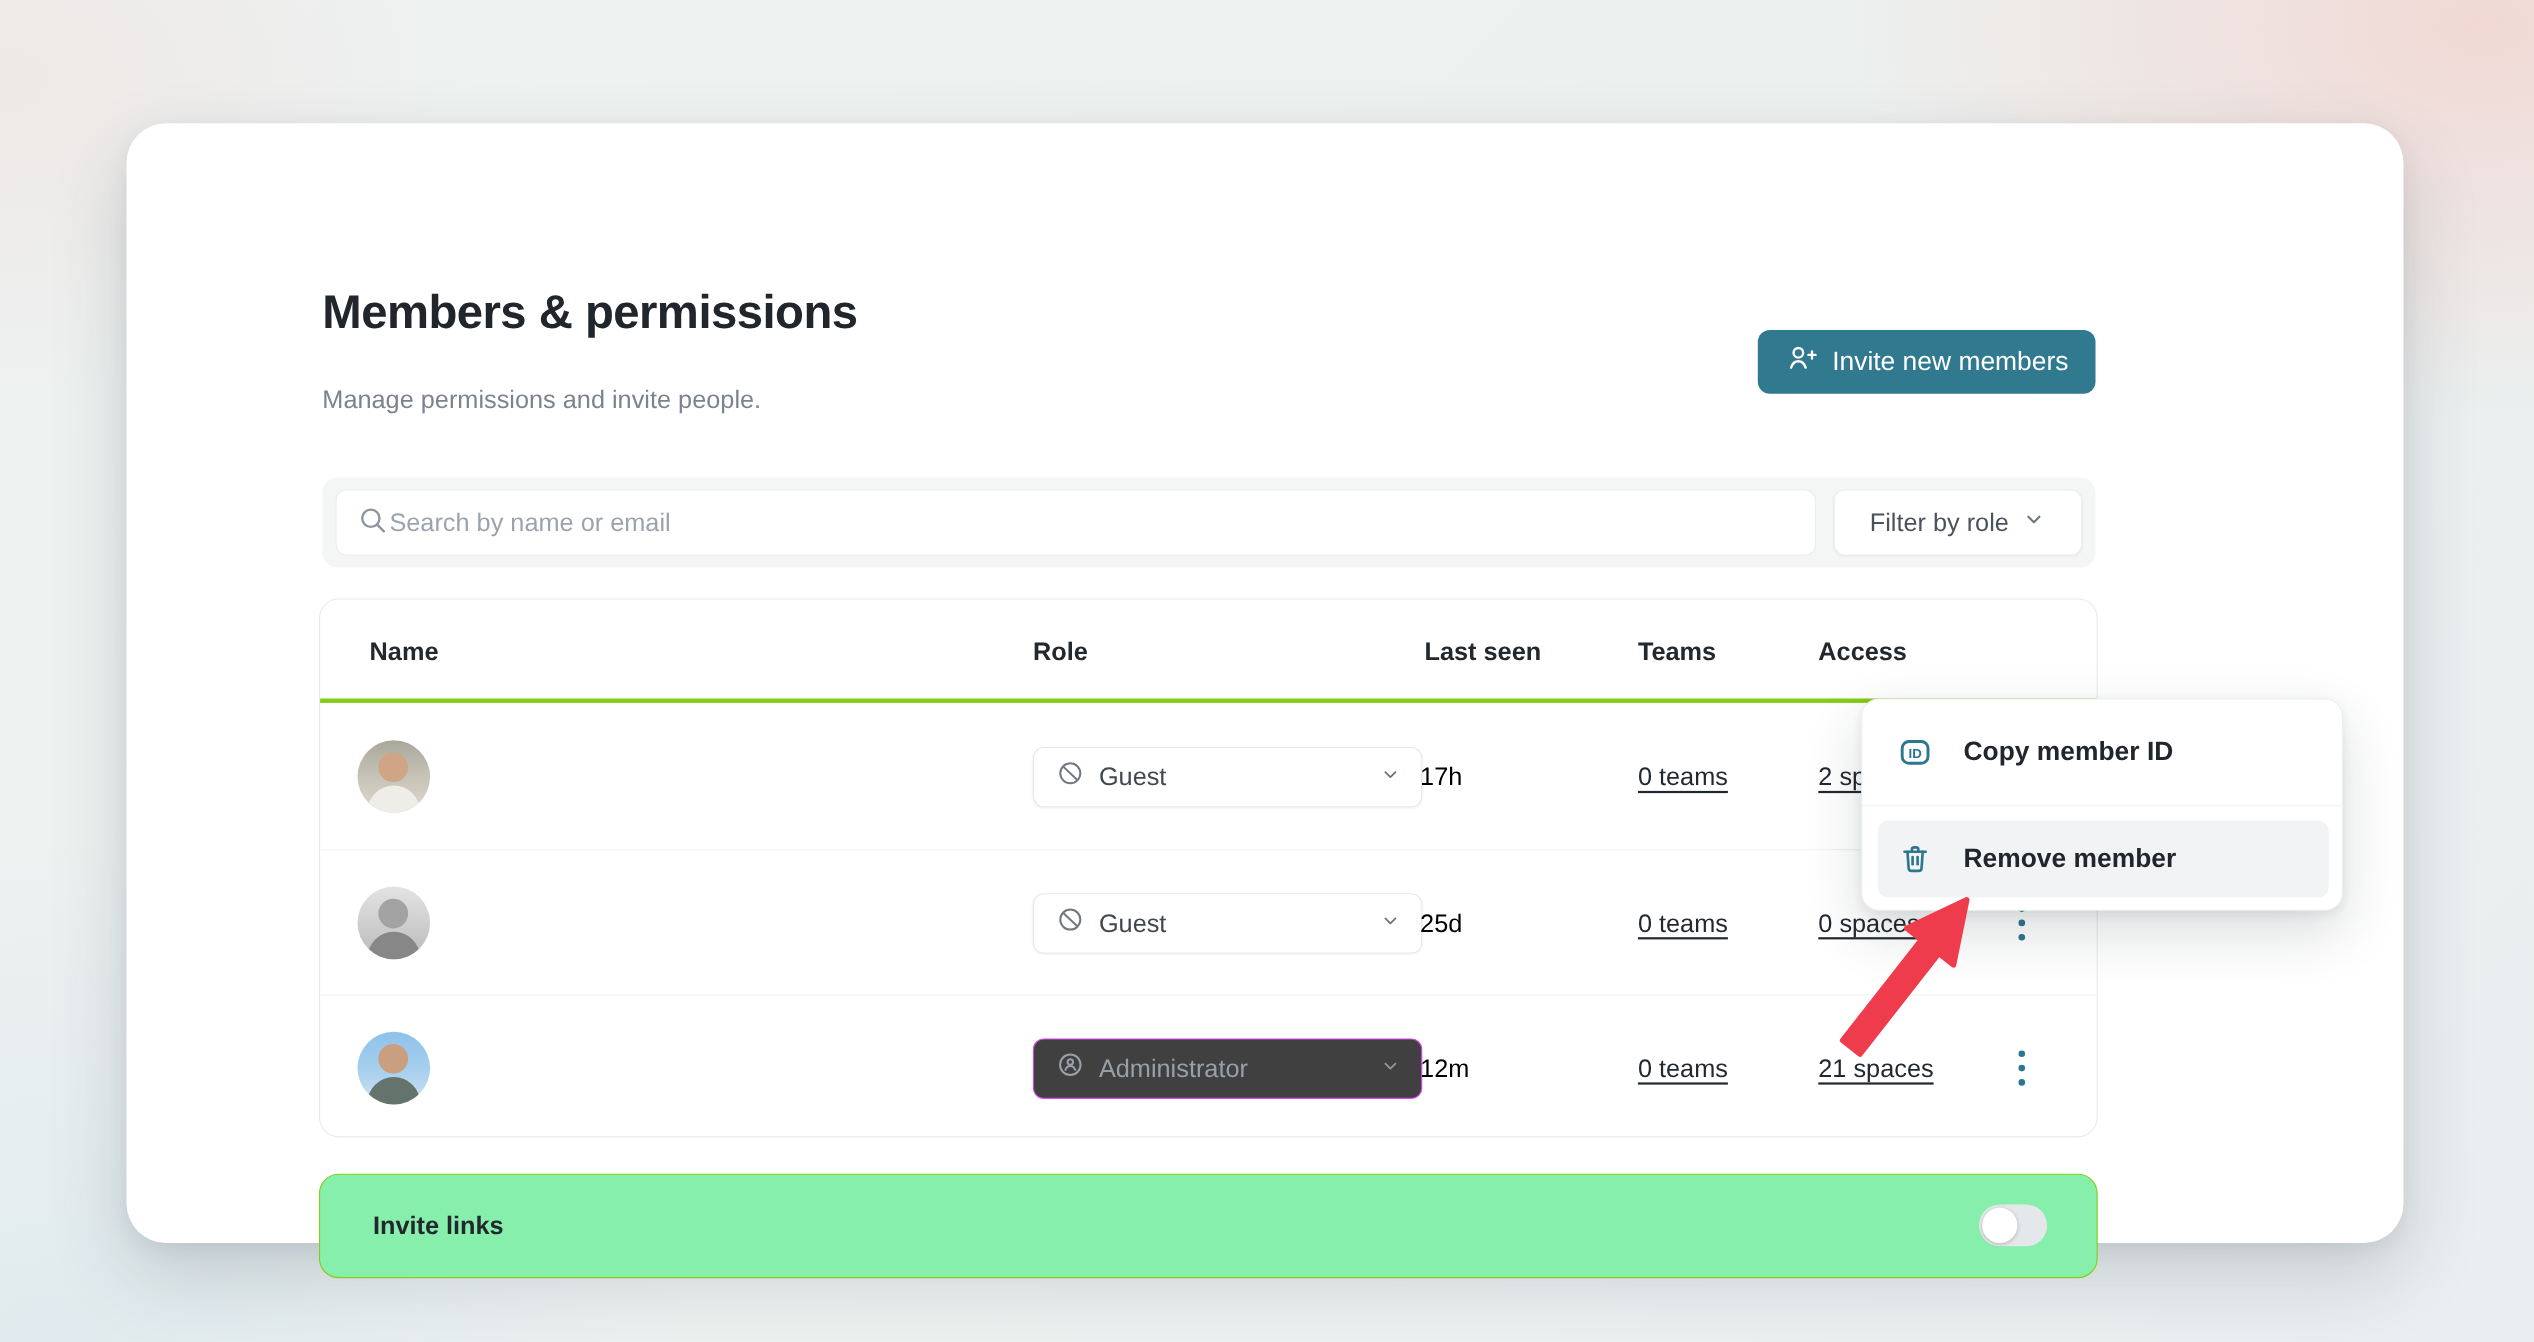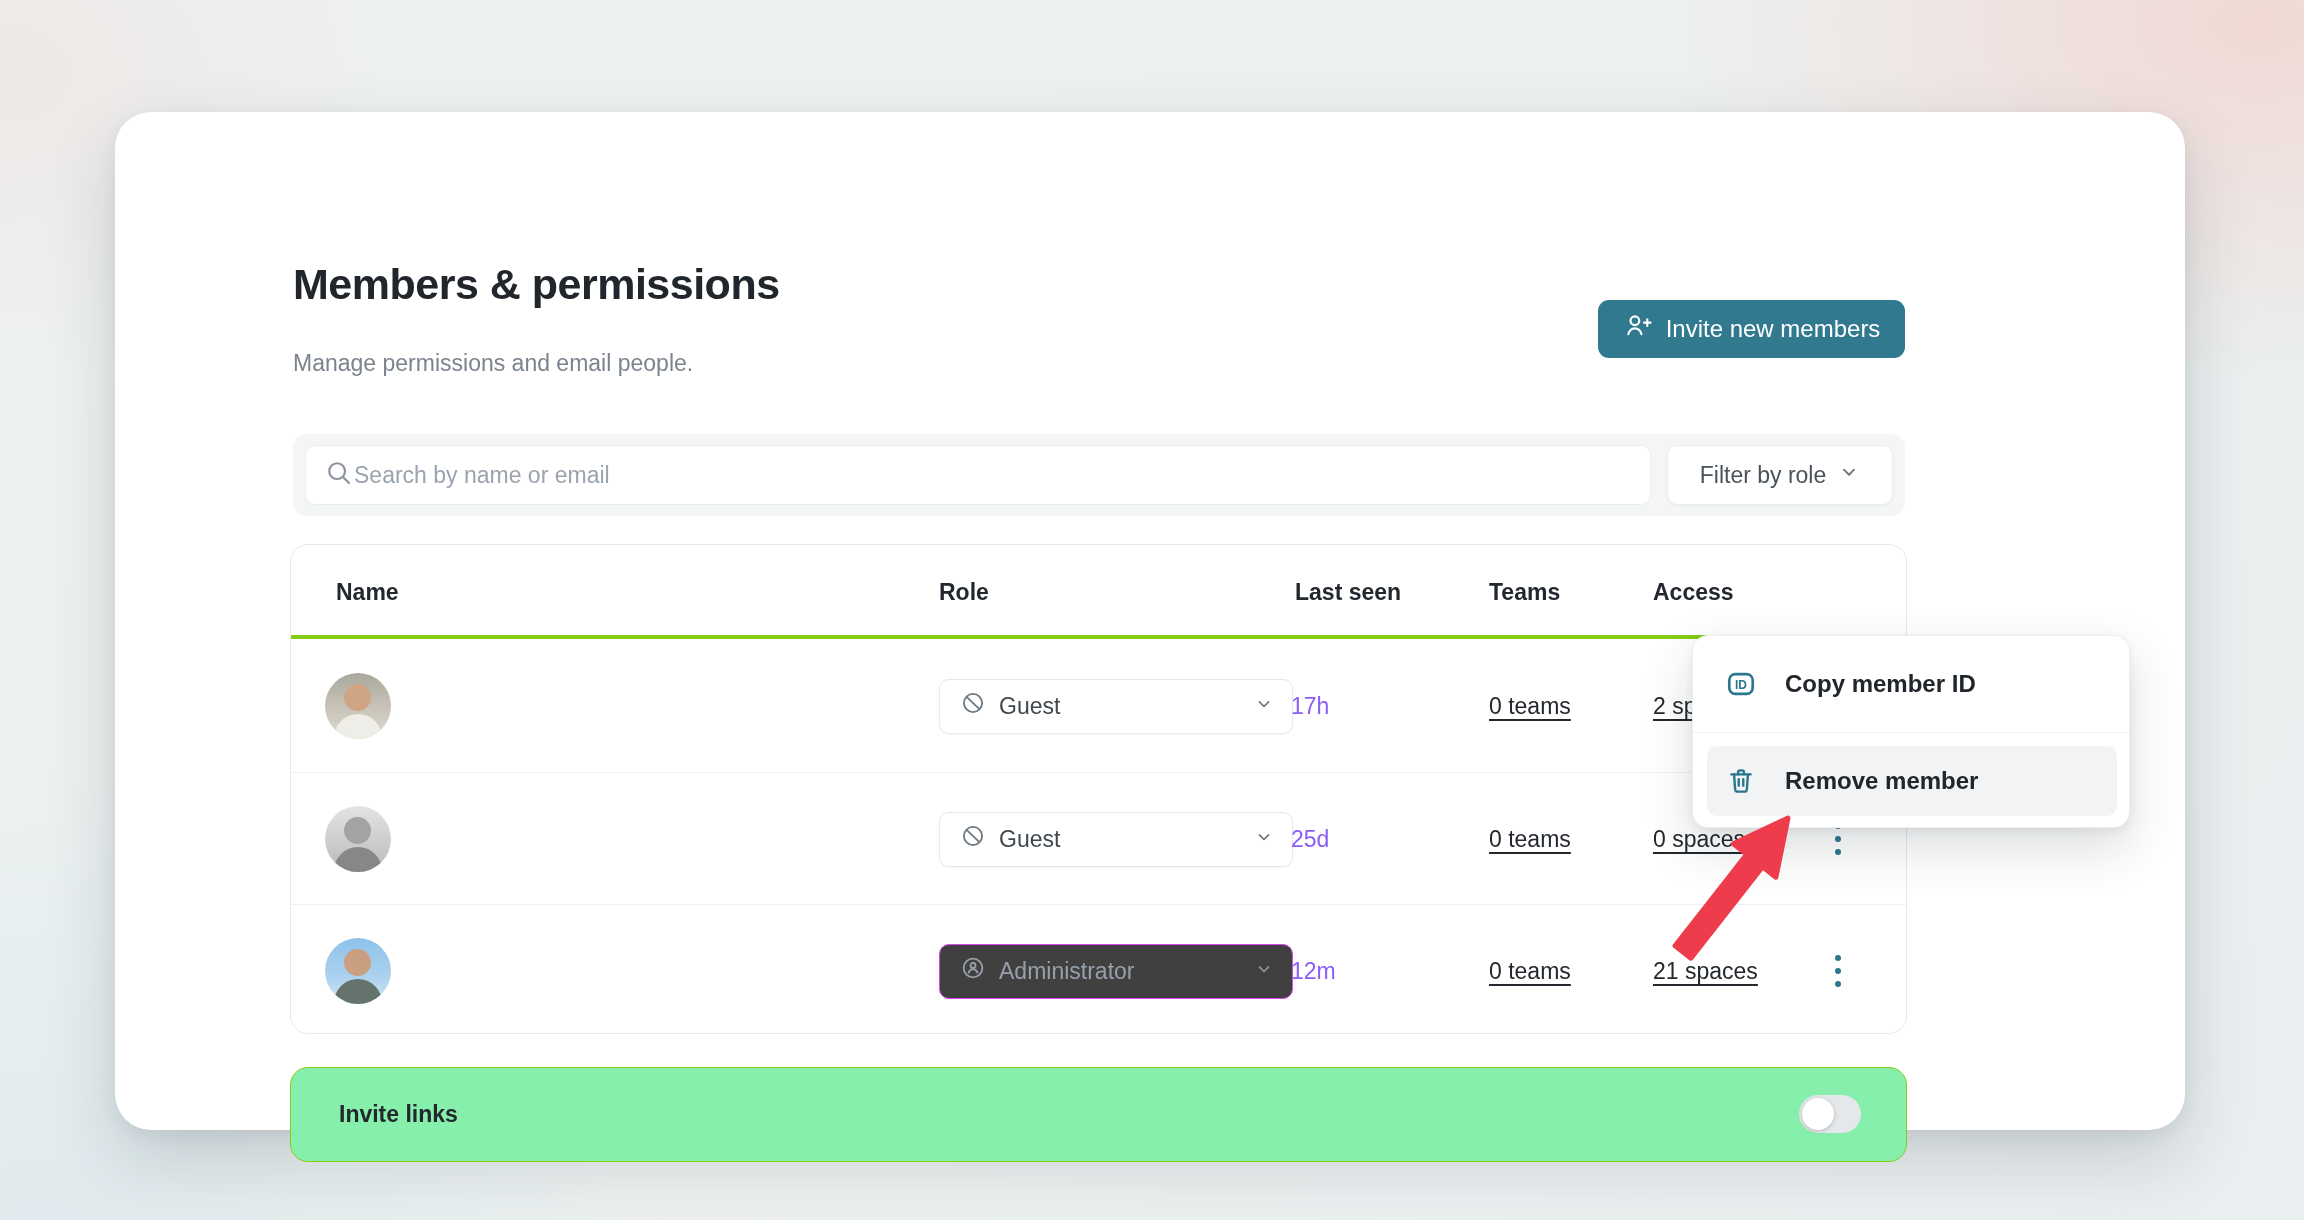--- a/index.html
+++ b/index.html
@@ -78,21 +78,21 @@
 
   .role-select {
     width:354px; height:55px; border-radius:10px; cursor:pointer;
     display:flex; align-items:center; padding:0 18px 0 20px; gap:13px;
     font-family:inherit; font-size:23px;
   }
   .role-select .chev { margin-left:auto; }
   .role-select.guest { background:#ffffff; border:1px solid #e6e9ec; color:#3f474f; box-shadow:0 1px 2px rgba(0,0,0,.04); }
   .role-select.admin { background:#404040; border:1px solid #d946ef; color:#97a0aa;text-align:center; }
 
-  .last-seen { font-size:23px; color:#8b5cf6; }
+  .last-seen { font-size:23px; color:#000000; }
   .link-cell { font-size:23px; font-weight:400; color:#22282e; text-decoration:underline; text-underline-offset:5px; text-decoration-thickness:2px; cursor:pointer; }
 
   .kebab { display:flex; flex-direction:column; gap:7px; cursor:pointer; background:none; border:none; padding:6px; }
   .kebab .dot { width:6px; height:6px; border-radius:50%; background:#2c7690; }
 
   .invite-card {
     position:absolute; left:175px; top:955px; width:1617px; height:95px;
     background:#86efac; border:1px solid #84cc16; border-radius:18px;
   }
   .invite-card .label { position:absolute; left:48px; top:0; height:93px; display:flex; align-items:center; font-size:23px; font-weight:700; color:#22282e; }
@@ -120,21 +120,21 @@
 
   .arrow-svg { position:absolute; left:1638px; top:788px; z-index:6; }
 </style>
 </head>
 <body>
 
 <div class="app">
   <main class="card">
 
     <h1 class="page-title">Members &amp; permissions</h1>
-    <p class="page-subtitle">Manage permissions and email people.</p>
+    <p class="page-subtitle">Manage permissions and invite people.</p>
 
     <button class="invite-btn">
       <span class="mi-icon">
         <svg width="30" height="30" viewBox="0 0 24 24" fill="none" stroke="#ffffff" stroke-width="1.7" stroke-linecap="round" stroke-linejoin="round">
           <circle cx="9.5" cy="7.8" r="3.5"></circle>
           <path d="M4.2 18.6c.9-3.1 2.8-4.7 5.3-4.7s4.4 1.6 5.3 4.7"></path>
           <path d="M16.8 9.3h5.2"></path>
             <path d="M19.4 6.7v5.2"></path>
         </svg>
       </span>

